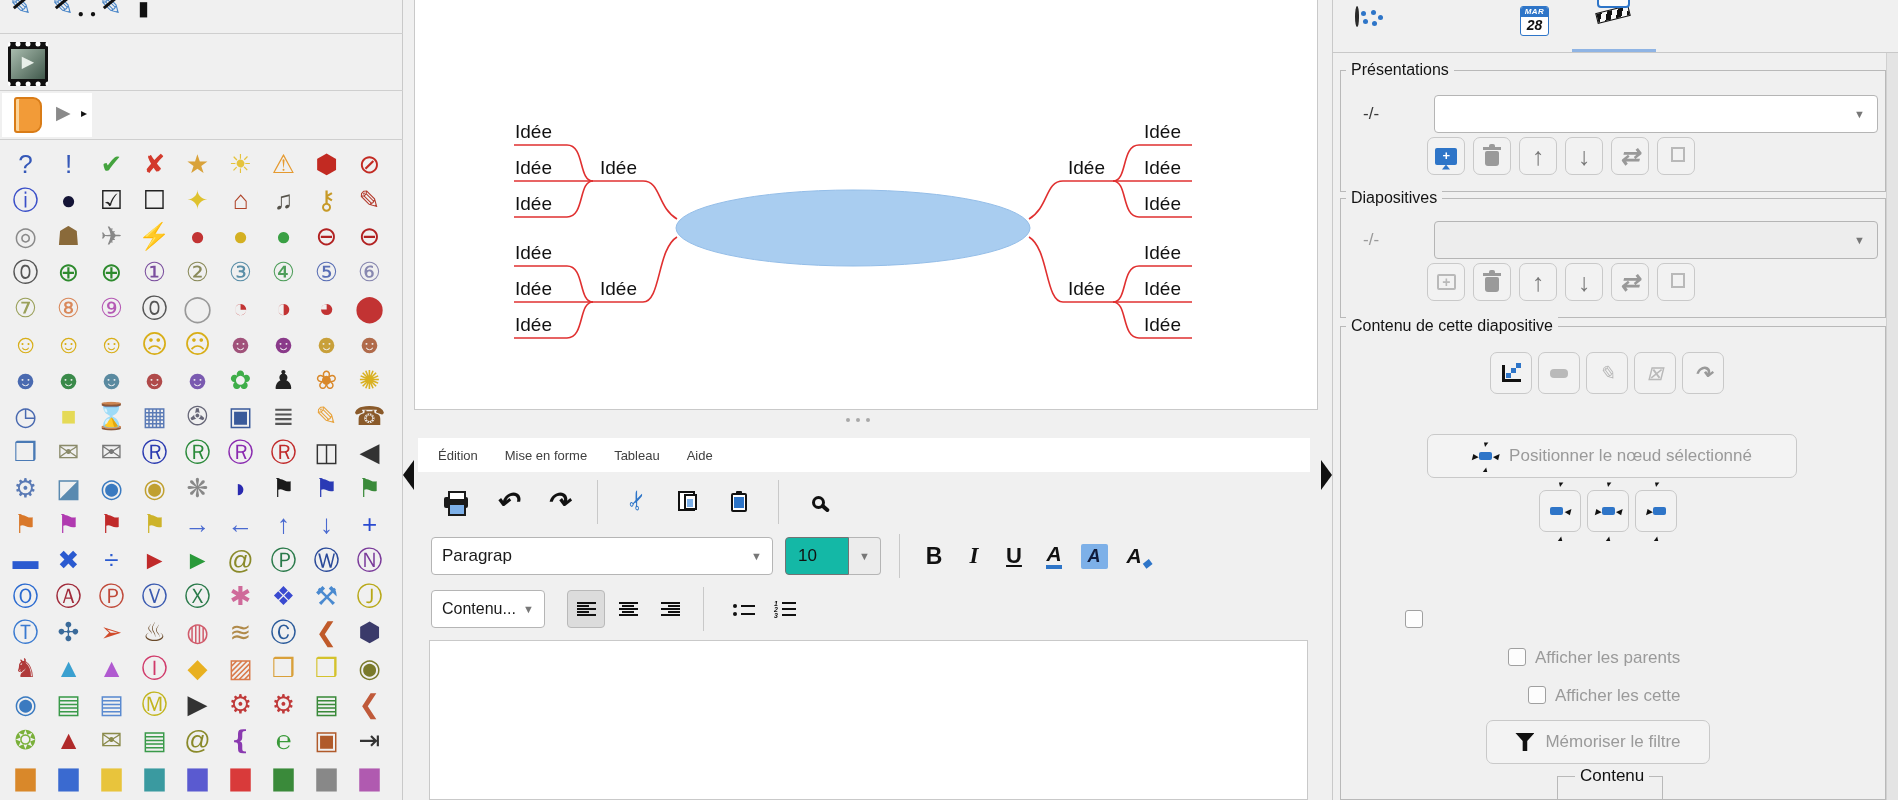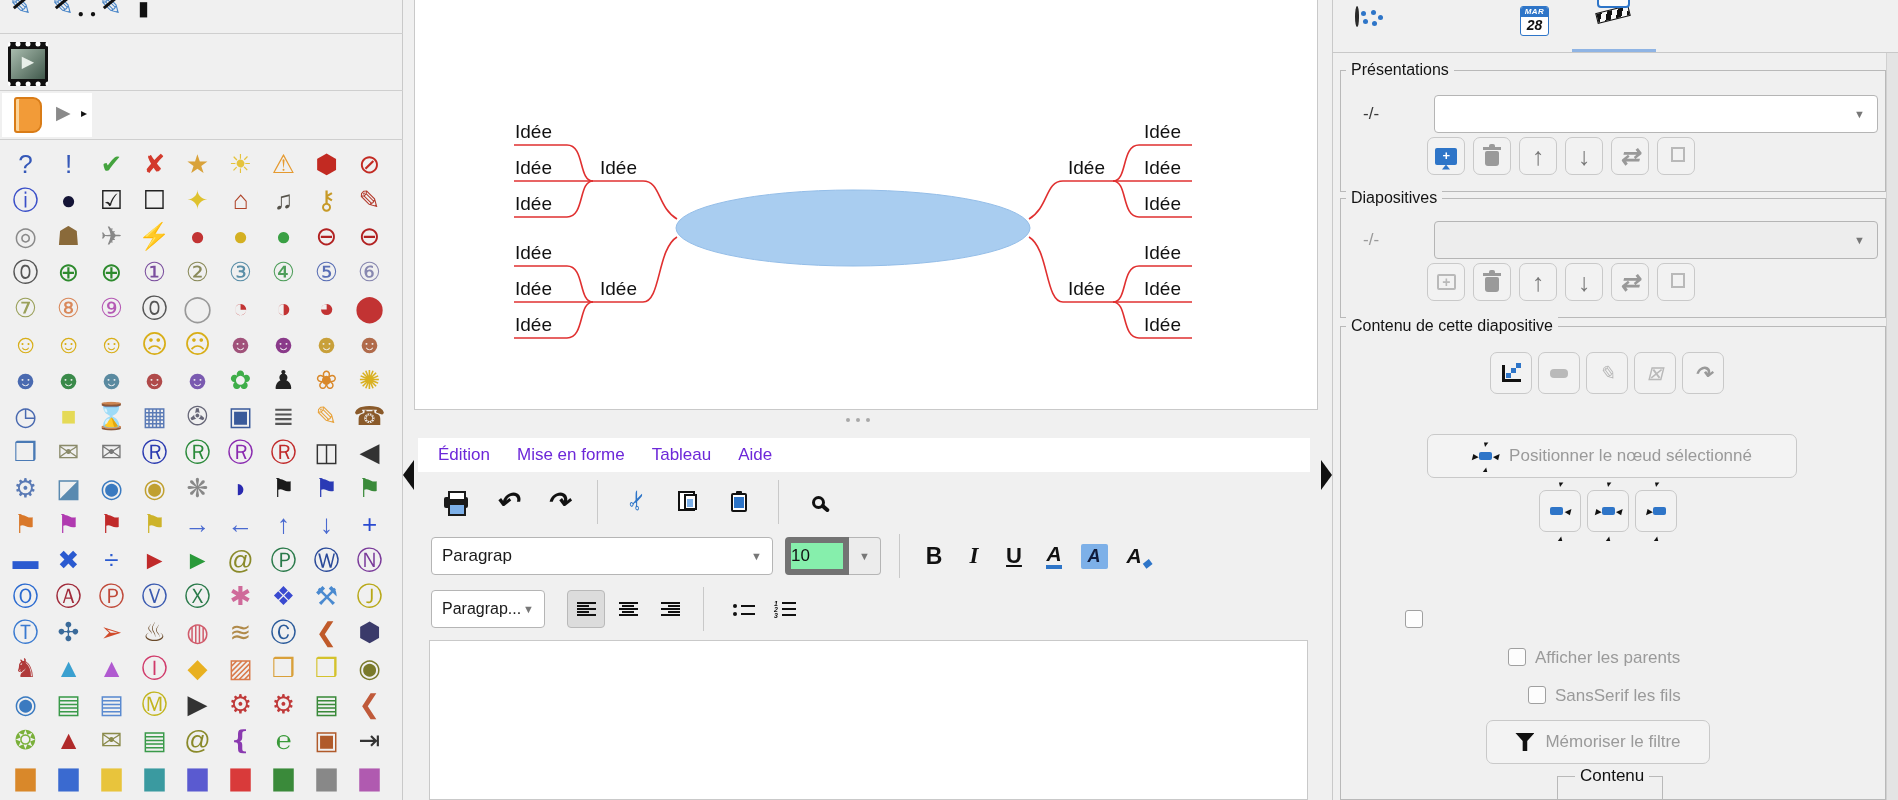--- a/index.html
+++ b/index.html
@@ -30,21 +30,21 @@
   #map-canvas svg{position:absolute;left:0;top:0}
   #root-node{position:absolute;left:278px;top:209px;width:320px;text-align:center;font-size:28px;line-height:38px;color:#000;cursor:pointer}
   .idea-node{position:absolute;font-size:19px;line-height:26px;color:#111;cursor:pointer;white-space:nowrap}
   #splitter-dots{position:absolute;left:846px;top:418px;display:flex;gap:6px}
   #splitter-dots i{width:4px;height:4px;border-radius:50%;background:#a9a9a9}
   .tri-left{position:absolute;width:0;height:0;border-top:15px solid transparent;border-bottom:15px solid transparent;border-right:11px solid #111}
   .tri-right{position:absolute;width:0;height:0;border-top:15px solid transparent;border-bottom:15px solid transparent;border-left:11px solid #111}
 
   
   #notes-menubar{position:absolute;left:418px;top:438px;width:892px;height:34px;background:#fff;display:flex;align-items:center;gap:27px;padding-left:20px}
-  .menu-item{font-size:17px;color:#6d28d9;cursor:pointer}
+  .menu-item{font-size:13px;color:#404040;cursor:pointer}
   #notes-toolbar1{position:absolute;left:418px;top:478px;width:892px;height:48px;display:flex;align-items:center;padding-left:20px;gap:15px}
   .tbi{display:inline-flex;align-items:center;justify-content:center;width:36px;height:42px}
   .tb-sep{width:1px;height:44px;background:#c9c9c9;margin:0 6px}
   .uglyph{font-size:27px;font-weight:700;color:#111;line-height:1}
   .ic-printer{width:24px;height:11px;background:#1a1a1a;border-radius:2px;position:relative}
   .ic-printer::before{content:"";position:absolute;left:4px;top:-6px;width:14px;height:6px;background:#fff;border:2px solid #1a1a1a}
   .ic-printer::after{content:"";position:absolute;left:4px;bottom:-8px;width:14px;height:9px;background:#7db0e8;border:2px solid #1a1a1a}
   .ic-cut{font-size:23px;color:#2e75c8;transform:rotate(-70deg);line-height:1}
   .ic-copy2{width:13px;height:16px;border:2px solid #111;background:#fff;position:relative;margin-left:5px}
   .ic-copy2::before{content:"";position:absolute;left:-8px;top:-5px;width:13px;height:16px;border:2px solid #111;background:#fff;z-index:-1}
@@ -52,21 +52,21 @@
   .ic-paste{width:16px;height:19px;border:2px solid #111;border-radius:2px;background:#fff;position:relative}
   .ic-paste::before{content:"";position:absolute;left:3px;top:-4px;width:6px;height:4px;background:#111;border-radius:1px}
   .ic-paste::after{content:"";position:absolute;left:1px;top:2px;width:10px;height:11px;background:#2e75c8}
   .ic-search{width:13px;height:13px;border:3px solid #111;border-radius:50%;position:relative}
   .ic-search::after{content:"";position:absolute;right:-8px;bottom:-4px;width:10px;height:4px;background:#111;transform:rotate(40deg);border-radius:2px}
 
   #notes-toolbar2{position:absolute;left:418px;top:532px;width:892px;height:48px;display:flex;align-items:center;padding-left:13px}
   .combo{display:flex;align-items:center;background:#fff;border:1px solid #b5b5b5;border-radius:4px;padding:0 10px;font-size:17px;height:38px;color:#1a1a1a;cursor:pointer}
   .combo .carr{margin-left:auto;color:#777;font-size:11px}
   #size-combo{display:flex;height:38px;margin-left:12px}
-  #size-combo .val{width:64px;background:#86efac;border:6px solid #737373;border-radius:4px 0 0 4px;font-size:17px;display:flex;align-items:center;padding-left:0}
+  #size-combo .val{width:64px;background:#14b8a6;border:1px solid #737373;border-radius:4px 0 0 4px;font-size:17px;display:flex;align-items:center;padding-left:12px}
   #size-combo .btn{width:32px;background:#ececec;border:1px solid #b5b5b5;border-left:none;border-radius:0 4px 4px 0;display:flex;align-items:center;justify-content:center;color:#777;font-size:11px}
   .fmt{display:inline-flex;align-items:center;justify-content:center;width:40px;height:42px;cursor:pointer}
   .fmt-b{font-weight:800;font-size:23px}
   .fmt-i{font-style:italic;font-family:"Liberation Serif",serif;font-size:23px;font-weight:700}
   .fmt-u{text-decoration:underline;font-size:22px;font-weight:700}
   .fmt-a{font-size:21px;font-weight:700;border-bottom:4px solid #2e75c8;line-height:1;padding-bottom:1px}
   .fmt-ab{font-size:18px;font-weight:700;color:#101a3a;background:#7db0e8;padding:2px 7px;border-radius:2px}
   .fmt-ae{font-size:21px;font-weight:700;position:relative}
   .fmt-ae::after{content:"◆";position:absolute;right:-10px;bottom:-2px;font-size:12px;color:#2e75c8}
 
@@ -431,21 +431,21 @@
     <span class="fmt">
         <i class="fmt-ab">A</i>
       </span>
     <span class="fmt">
         <i class="fmt-ae">A</i>
       </span>
   </div>
 
   <div id="notes-toolbar3">
     <div class="combo" style="width:114px;font-size:16px">
-      <span>Paragrap...</span>
+      <span>Contenu...</span>
       <span class="carr">▼</span>
     </div>
     <span style="width:14px"></span>
     <span class="albtn selected">
         <i class="bars left"></i>
       </span>
     <span class="albtn">
         <i class="bars center"></i>
       </span>
     <span class="albtn">
@@ -582,21 +582,21 @@
           <b class="mpill"></b>
         </i>
       </div>
     </div>
 
 
   <span class="checkbox" style="left:1405px;top:610px"></span>
   <span class="checkbox" style="left:1508px;top:648px"></span>
   <span class="cblabel" style="left:1535px;top:648px">Afficher les parents</span>
   <span class="checkbox" style="left:1528px;top:686px"></span>
-  <span class="cblabel" style="left:1555px;top:686px">SansSerif les fils</span>
+  <span class="cblabel" style="left:1555px;top:686px">Afficher les cette</span>
 
   <div class="bigbtn" style="left:1486px;top:720px;width:224px;height:44px">
     <i class="ic-funnel"></i>
     <span>Mémoriser le filtre</span>
   </div>
 
   <div class="gbox" style="left:1557px;top:776px;width:106px;height:60px"></div>
   <span class="glabel" style="left:1575px;top:767px;color:#111;font-size:17px">Contenu</span>
 
 </div>

